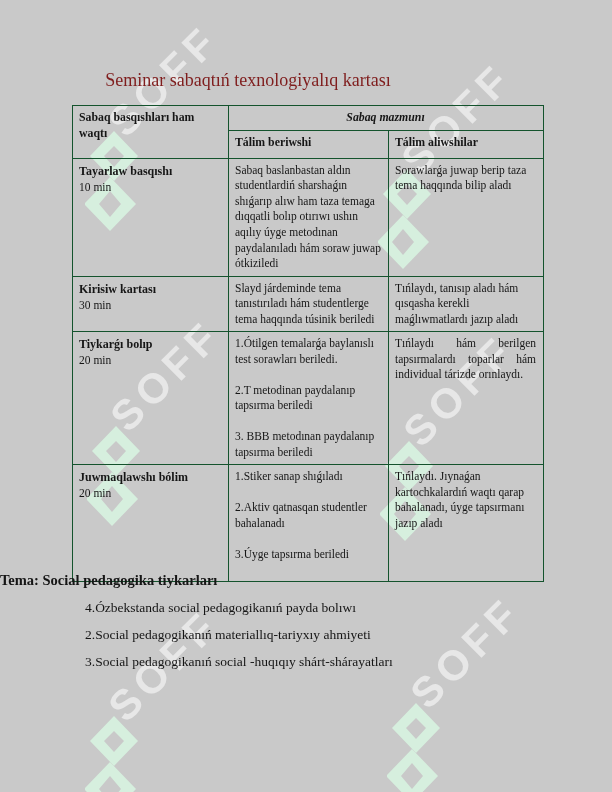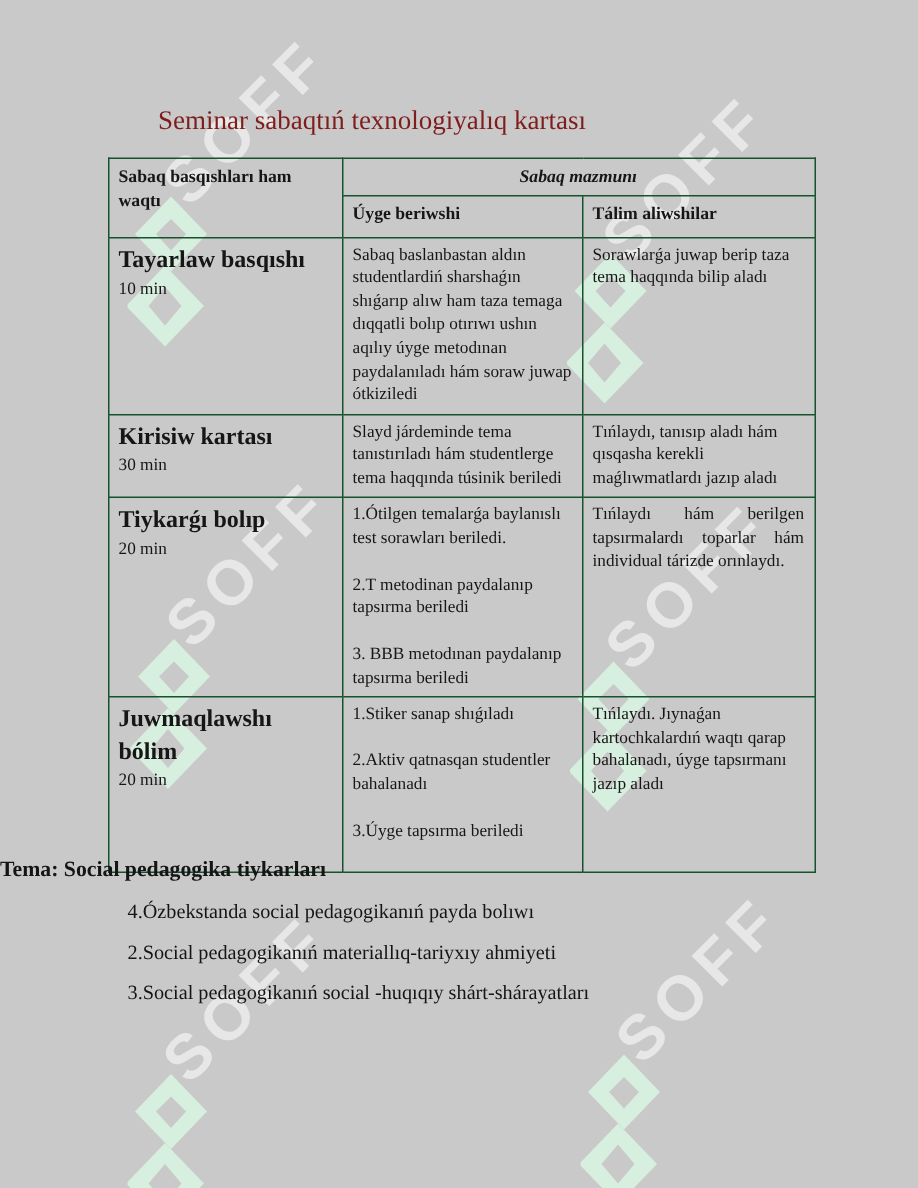--- a/index.html
+++ b/index.html
@@ -33,21 +33,21 @@
     width:471px; border-collapse:collapse; table-layout:fixed;
     font-size:11.5px; line-height:1.35; color:#161616;
   }
   table.plan td {
     border:1px solid #14532d; vertical-align:top; padding:4px 7px 4px 6px;
     overflow:hidden;
   }
   .c1 { width:156px; } .c2 { width:160px; } .c3 { width:155px; }
   .hdr { font-weight:bold; font-size:11.8px; }
   .center { text-align:center;font-style:italic; }
-  .stage-name { font-weight:bold; font-size:16px; }
+  .stage-name { font-weight:bold; font-size:12px; }
   .stage-dur { margin-top:1px; }
   .multi { white-space:pre-line; }
   .justify { text-align:justify; }
 
   
   .tema-heading {
     position:absolute; left:0; top:572px; width:612px;
     text-align:left; font-weight:bold; font-size:14.5px;
   }
   .tema-list {
@@ -114,21 +114,21 @@
         <col class="c1">
         <col class="c2">
         <col class="c3">
       </colgroup>
     <tbody>
       <tr style="height:22px">
         <td rowspan="2" class="hdr">Sabaq basqıshları ham waqtı</td>
         <td colspan="2" class="hdr center">Sabaq mazmunı</td>
       </tr>
       <tr style="height:28px">
-        <td class="hdr">Úyge beriwshi</td>
+        <td class="hdr">Tálim beriwshi</td>
         <td class="hdr">Tálim aliwshilar</td>
       </tr>
 
       <tr style="height:98px">
         <td>
           <div class="stage-name">Tayarlaw basqıshı</div>
           <div class="stage-dur">10 min</div>
         </td>
         <td class="multi">Sabaq baslanbastan aldın studentlardiń sharshaǵın shıǵarıp alıw ham taza temaga dıqqatli bolıp otırıwı ushın aqılıy úyge metodınan paydalanıladı hám soraw juwap ótkiziledi</td>
         <td>Sorawlarǵa juwap berip taza tema haqqında bilip aladı</td>

